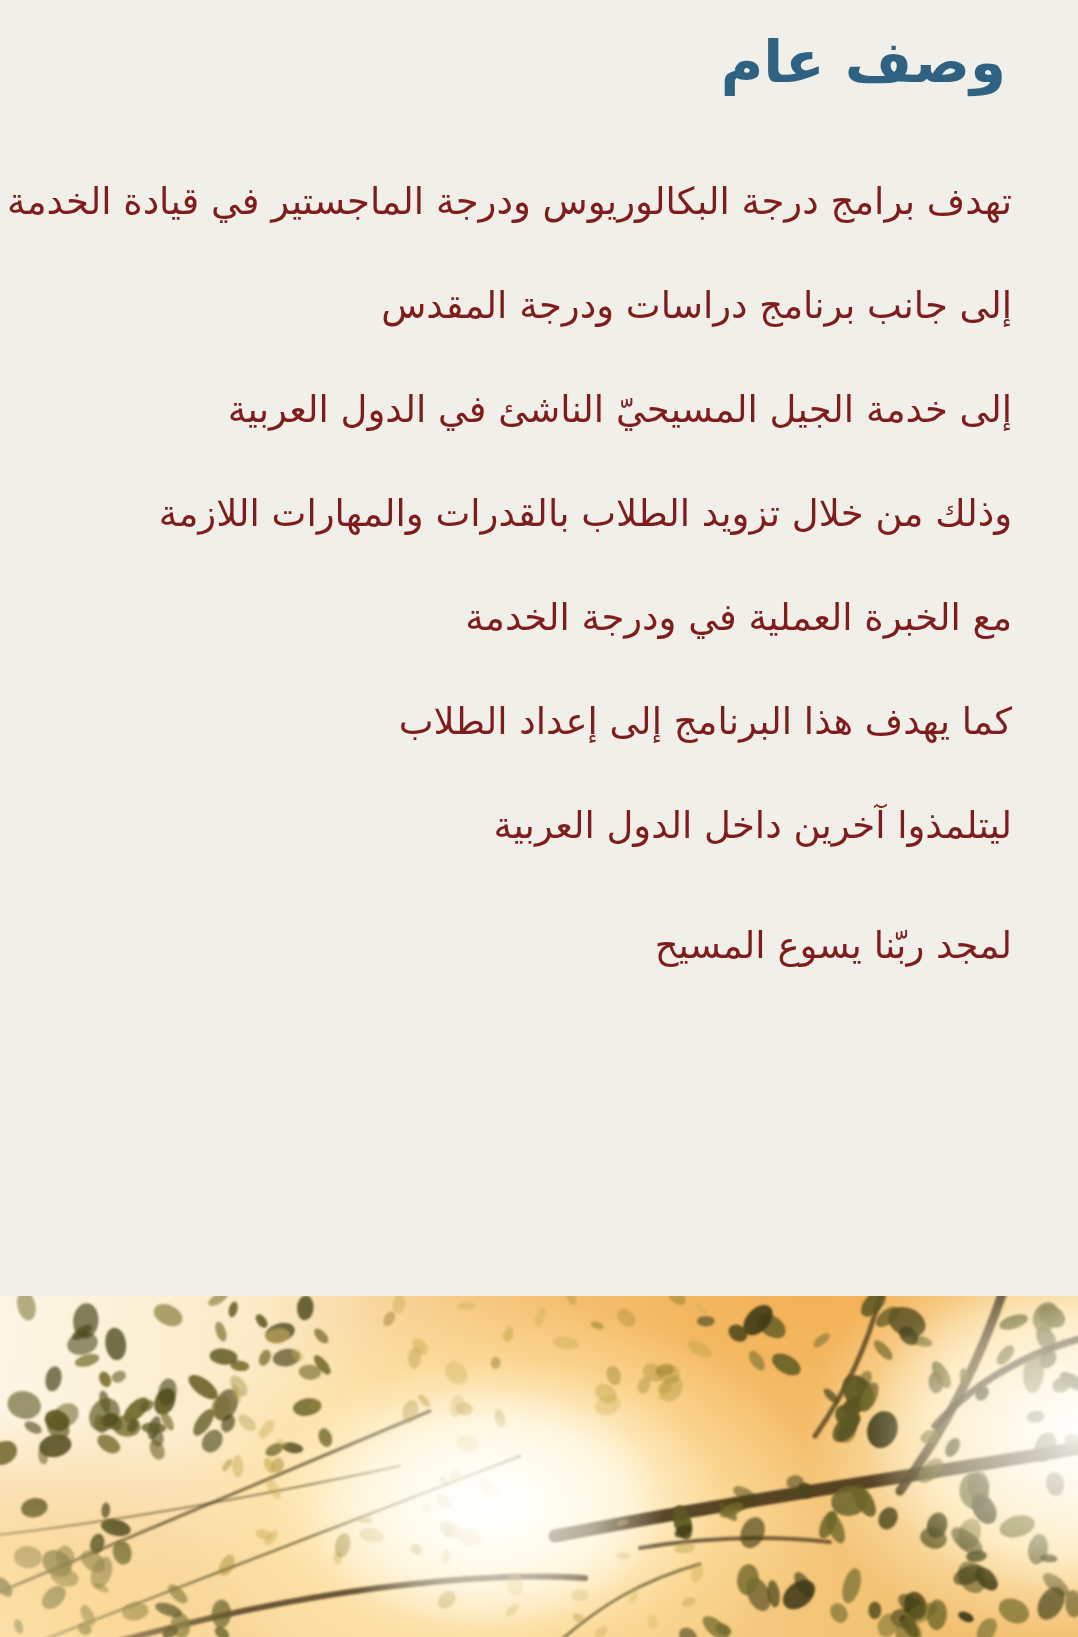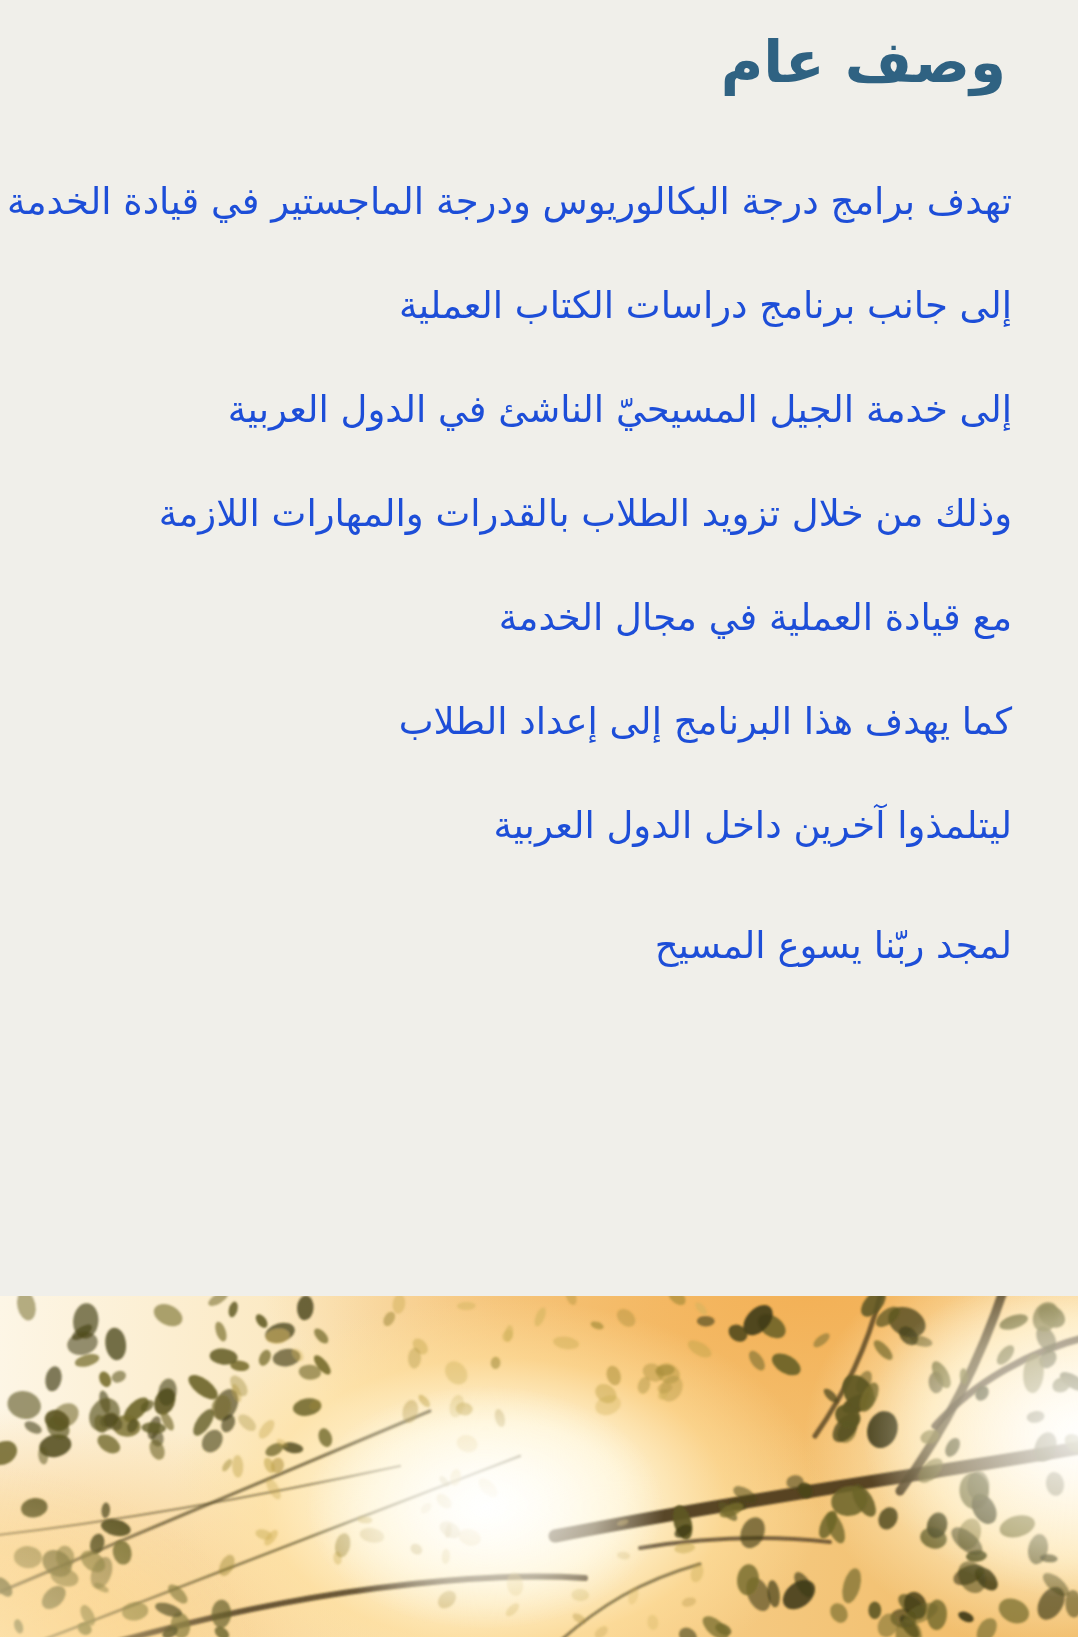--- a/index.html
+++ b/index.html
@@ -16,21 +16,21 @@
     position:absolute;top:26px;right:72px;margin:0;
     font-size:58px;line-height:1.25;font-weight:900;
     color:#2f6282;text-align:center;white-space:nowrap;
   }
   .content{
     position:absolute;top:150px;right:66px;left:50px;
     text-align:right;direction:rtl;
   }
   .line{
     margin:0;font-size:37px;line-height:104px;
-    color:#1d4ed8;white-space:nowrap;font-weight:500;
+    color:#7f1d1d;white-space:nowrap;font-weight:500;
   }
   .line.last{margin-top:16px;}
   .photo{
     position:absolute;left:0;right:0;bottom:0;height:341px;
     background:
       radial-gradient(ellipse 420px 260px at 46% 60%, #fffdf6 0%, #fff3d2 30%, rgba(255,225,160,0.55) 55%, rgba(250,200,120,0) 78%),
       radial-gradient(ellipse 380px 300px at 100% 42%, #fffaf0 0%, rgba(255,235,190,0.85) 40%, rgba(250,200,120,0) 72%),
       radial-gradient(ellipse 700px 280px at 75% 0%, rgba(243,176,85,0.95) 0%, rgba(243,176,85,0.5) 45%, rgba(243,176,85,0) 78%),
       radial-gradient(ellipse 520px 300px at 0% 105%, rgba(248,196,112,0.95) 0%, rgba(248,196,112,0.45) 50%, rgba(248,196,112,0) 82%),
       linear-gradient(95deg, #fdf6e6 0%, #fbe7bd 30%, #f6cd87 62%, #f0b964 100%);
@@ -46,24 +46,24 @@
 </style>
 </head>
 <body>
 
 <div class="page">
 
   <h1 class="title">وصف عام</h1>
 
   <div class="content">
     <p class="line">تهدف برامج درجة البكالوريوس ودرجة الماجستير في قيادة الخدمة</p>
-    <p class="line">إلى جانب برنامج دراسات الكتاب العملية</p>
+    <p class="line">إلى جانب برنامج دراسات ودرجة المقدس</p>
     <p class="line">إلى خدمة الجيل المسيحيّ الناشئ في الدول العربية</p>
     <p class="line">وذلك من خلال تزويد الطلاب بالقدرات والمهارات اللازمة</p>
-    <p class="line">مع قيادة العملية في مجال الخدمة</p>
+    <p class="line">مع الخبرة العملية في ودرجة الخدمة</p>
     <p class="line">كما يهدف هذا البرنامج إلى إعداد الطلاب</p>
     <p class="line">ليتلمذوا آخرين داخل الدول العربية</p>
     <p class="line last">لمجد ربّنا يسوع المسيح</p>
   </div>
 
   <div class="photo">
     <svg id="leaves-svg" width="1078" height="341" viewBox="0 0 1078 341" xmlns="http://www.w3.org/2000/svg">
       <defs>
         <filter id="soft" x="-20%" y="-20%" width="140%" height="140%">
           <feGaussianBlur stdDeviation="1.3"></feGaussianBlur>

